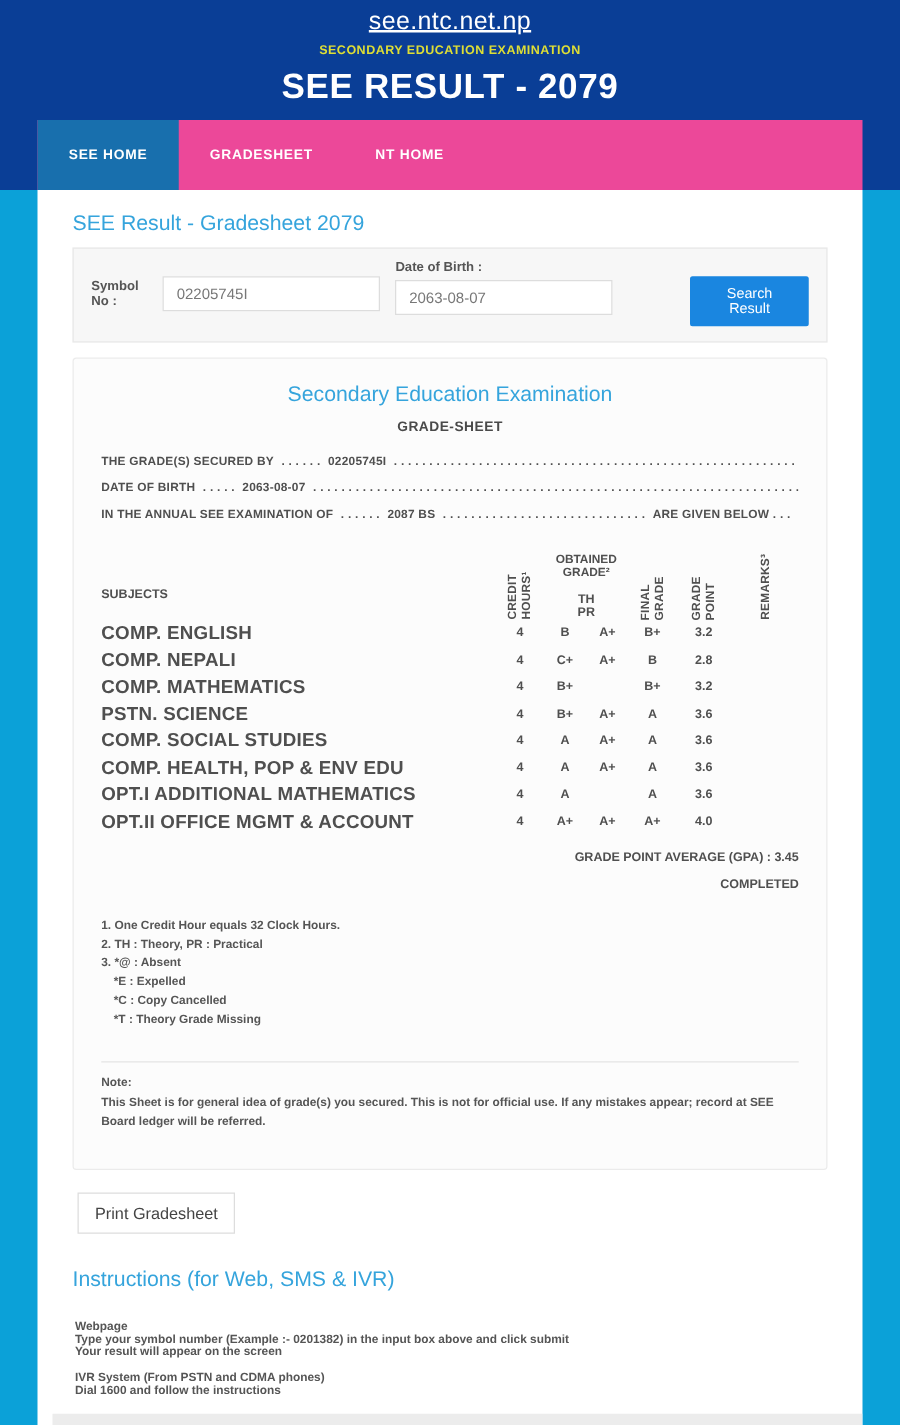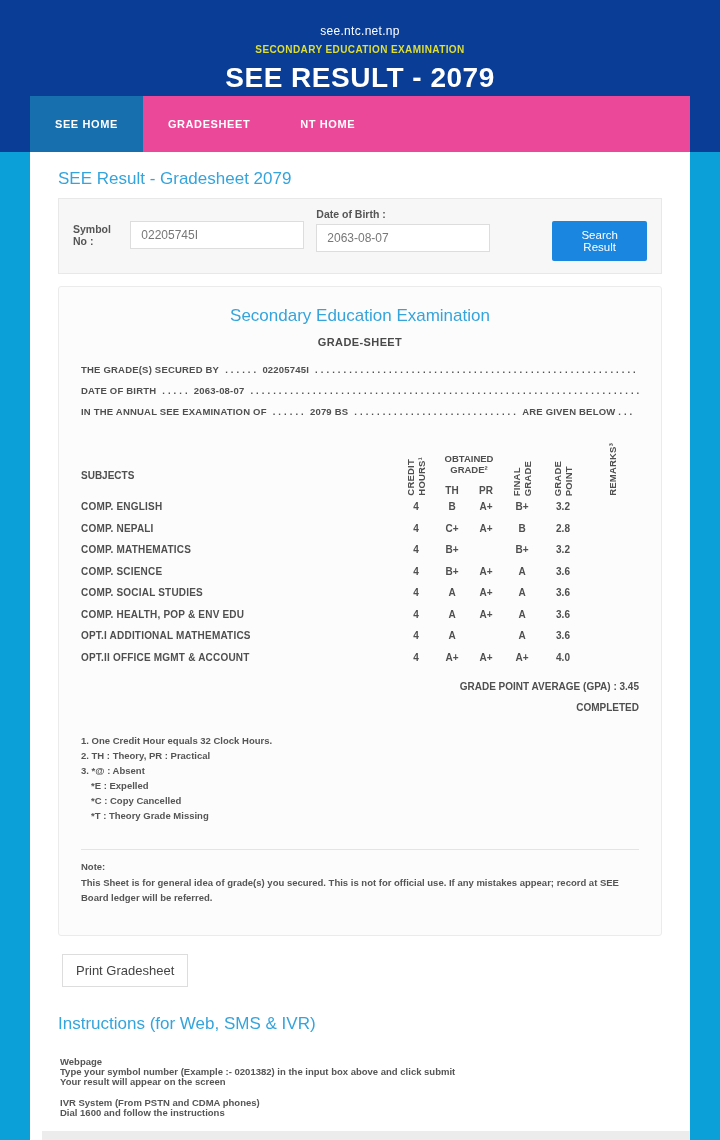--- a/index.html
+++ b/index.html
@@ -1,21 +1,21 @@
 <!DOCTYPE html>
 <html><head>
 <meta charset="utf-8">
 <style>
   html,body{margin:0;padding:0;}
   body{width:720px;height:1140px;overflow:hidden;font-family:"Liberation Sans",sans-serif;}
   .page{width:720px;height:1140px;background:#0ba1d8;position:relative;}
 
   
   .header{background:#0a3e96;height:96px;text-align:center;color:#fff;}
-  .site-title{font-size:12px;font-weight:400;padding-top:24px;letter-spacing:.3px;}
+  .site-title{font-size:20px;font-weight:400;padding-top:6px;letter-spacing:.3px;text-decoration:underline;}
   .exam-subtitle{font-size:10px;font-weight:700;color:#dede35;margin-top:6px;letter-spacing:.4px;}
   .main-title{font-size:28px;font-weight:700;color:#fff;margin-top:7px;letter-spacing:.5px;}
 
   
   .nav-strip{background:#0a3e96;padding:0 30px;}
   .nav{background:#ec4899;height:56px;display:flex;}
   .tab{color:#fff;font-size:11px;font-weight:700;letter-spacing:.6px;line-height:56px;padding:0 25px;cursor:pointer;}
   .tab.active{background:#186fad;}
 
   
@@ -48,24 +48,24 @@
   .col-credit{width:38px;flex:0 0 auto;display:flex;justify-content:center;}
   .col-obtained{width:68px;flex:0 0 auto;}
   .col-final{width:38px;flex:0 0 auto;display:flex;justify-content:center;}
   .col-point{width:44px;flex:0 0 auto;display:flex;justify-content:center;}
   .col-remarks{width:54px;flex:0 0 auto;display:flex;justify-content:center;}
   .th-label{font-size:10px;font-weight:700;color:#4f4f4f;}
   .subjects-head{padding-bottom:15px;}
   .rot{writing-mode:vertical-rl;transform:rotate(180deg);white-space:pre-line;font-size:9.5px;font-weight:700;color:#4f4f4f;line-height:11px;letter-spacing:.2px;padding-bottom:0;}
   .obtained-head{display:flex;flex-direction:column;align-items:center;}
   .obtained-title{white-space:pre-line;text-align:center;font-size:9.5px;font-weight:700;color:#4f4f4f;line-height:11px;}
-  .thpr-row{display:flex;width:100%;margin-top:10px;}
+  .thpr-row{display:flex;width:100%;margin-top:10px;flex-direction:column;}
   .thpr-row span{flex:1;text-align:center;font-size:10px;font-weight:700;color:#4f4f4f;}
   .gs-row{display:flex;align-items:center;height:21.5px;}
-  .cell-subject{flex:1;font-size:10px;font-weight:700;color:#4f4f4f;letter-spacing:.2px;}
+  .cell-subject{flex:1;font-size:15px;font-weight:700;color:#4f4f4f;letter-spacing:.2px;}
   .cell{font-size:10px;font-weight:700;color:#4f4f4f;text-align:center;}
   .cell.credit{width:38px;}
   .cell.th,.cell.pr{width:34px;}
   .cell.final{width:38px;}
   .cell.point{width:44px;}
   .cell.remarks{width:54px;}
 
   .gpa-line{text-align:right;font-size:10px;font-weight:700;color:#4f4f4f;margin-top:13px;}
   .status-line{text-align:right;font-size:10px;font-weight:700;color:#4f4f4f;margin-top:10px;}
 
@@ -144,21 +144,21 @@
               <span class="gap"></span>
             <span>2063-08-07</span>
               <span class="gap"></span>
             <span class="dotfill">. . . . . . . . . . . . . . . . . . . . . . . . . . . . . . . . . . . . . . . . . . . . . . . . . . . . . . . . . . . . . . . . . . . . . . . . . . . . . . . . . . . . . . . .</span>
           </div>
           <div class="cert-line">
             <span>IN THE ANNUAL SEE EXAMINATION OF</span>
               <span class="gap"></span>
             <span>. . . . . .</span>
               <span class="gap"></span>
-            <span>2079 BS</span>
+            <span>2087 BS</span>
               <span class="gap"></span>
             <span>. . . . . . . . . . . . . . . . . . . . . . . . . . . . .</span>
               <span class="gap"></span>
             <span>ARE GIVEN BELOW . . .</span>
           </div>
         </div>
 
         <div class="gs-table">
           <div class="gs-thead">
             <div class="col-subjects subjects-head th-label">SUBJECTS</div>
@@ -208,21 +208,21 @@
           <div class="gs-row">
             <span class="cell-subject">COMP. MATHEMATICS</span>
             <span class="cell credit">4</span>
             <span class="cell th">B+</span>
             <span class="cell pr"></span>
             <span class="cell final">B+</span>
             <span class="cell point">3.2</span>
             <span class="cell remarks"></span>
           </div>
           <div class="gs-row">
-            <span class="cell-subject">COMP. SCIENCE</span>
+            <span class="cell-subject">PSTN. SCIENCE</span>
             <span class="cell credit">4</span>
             <span class="cell th">B+</span>
             <span class="cell pr">A+</span>
             <span class="cell final">A</span>
             <span class="cell point">3.6</span>
             <span class="cell remarks"></span>
           </div>
           <div class="gs-row">
             <span class="cell-subject">COMP. SOCIAL STUDIES</span>
             <span class="cell credit">4</span>

